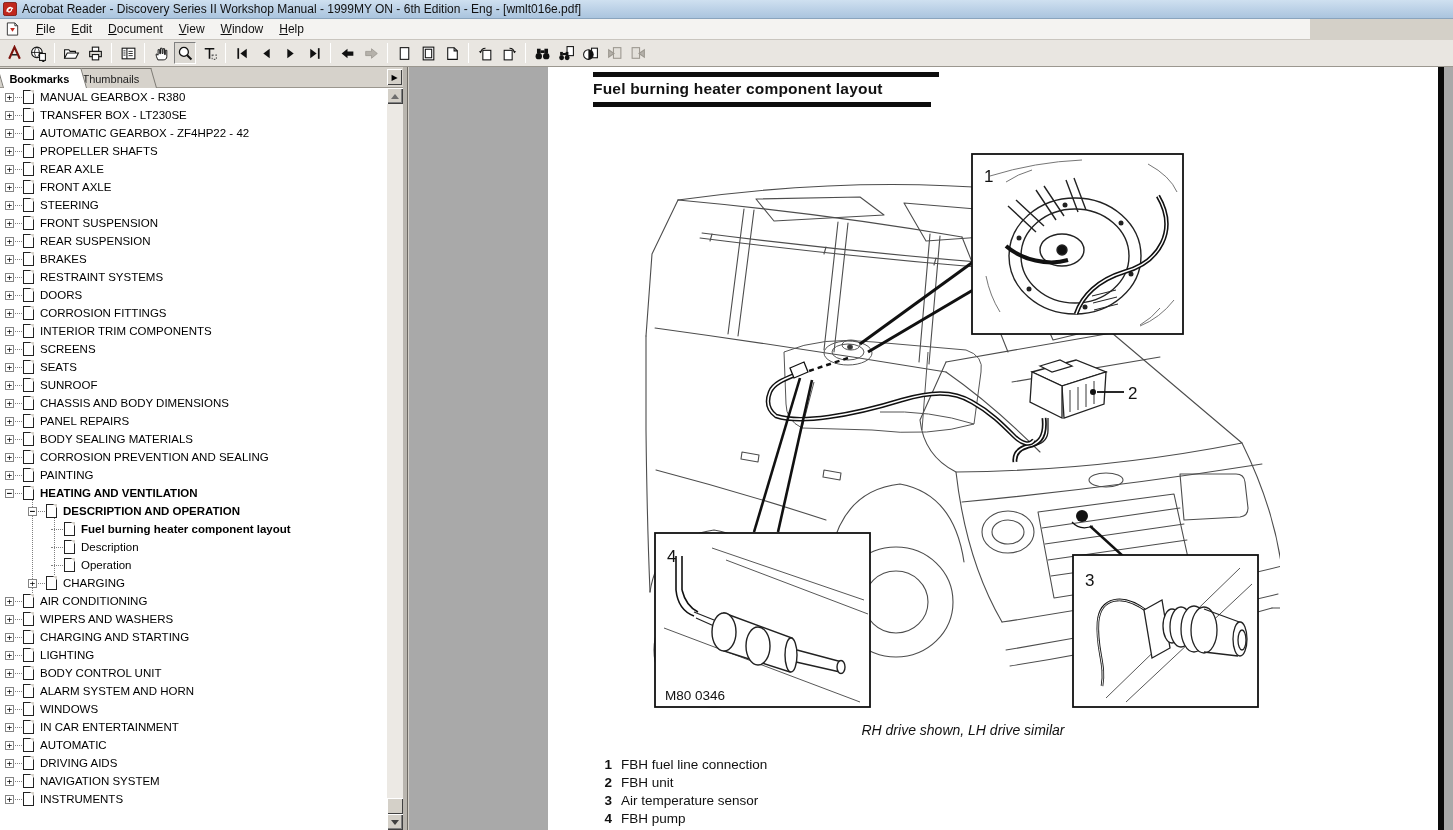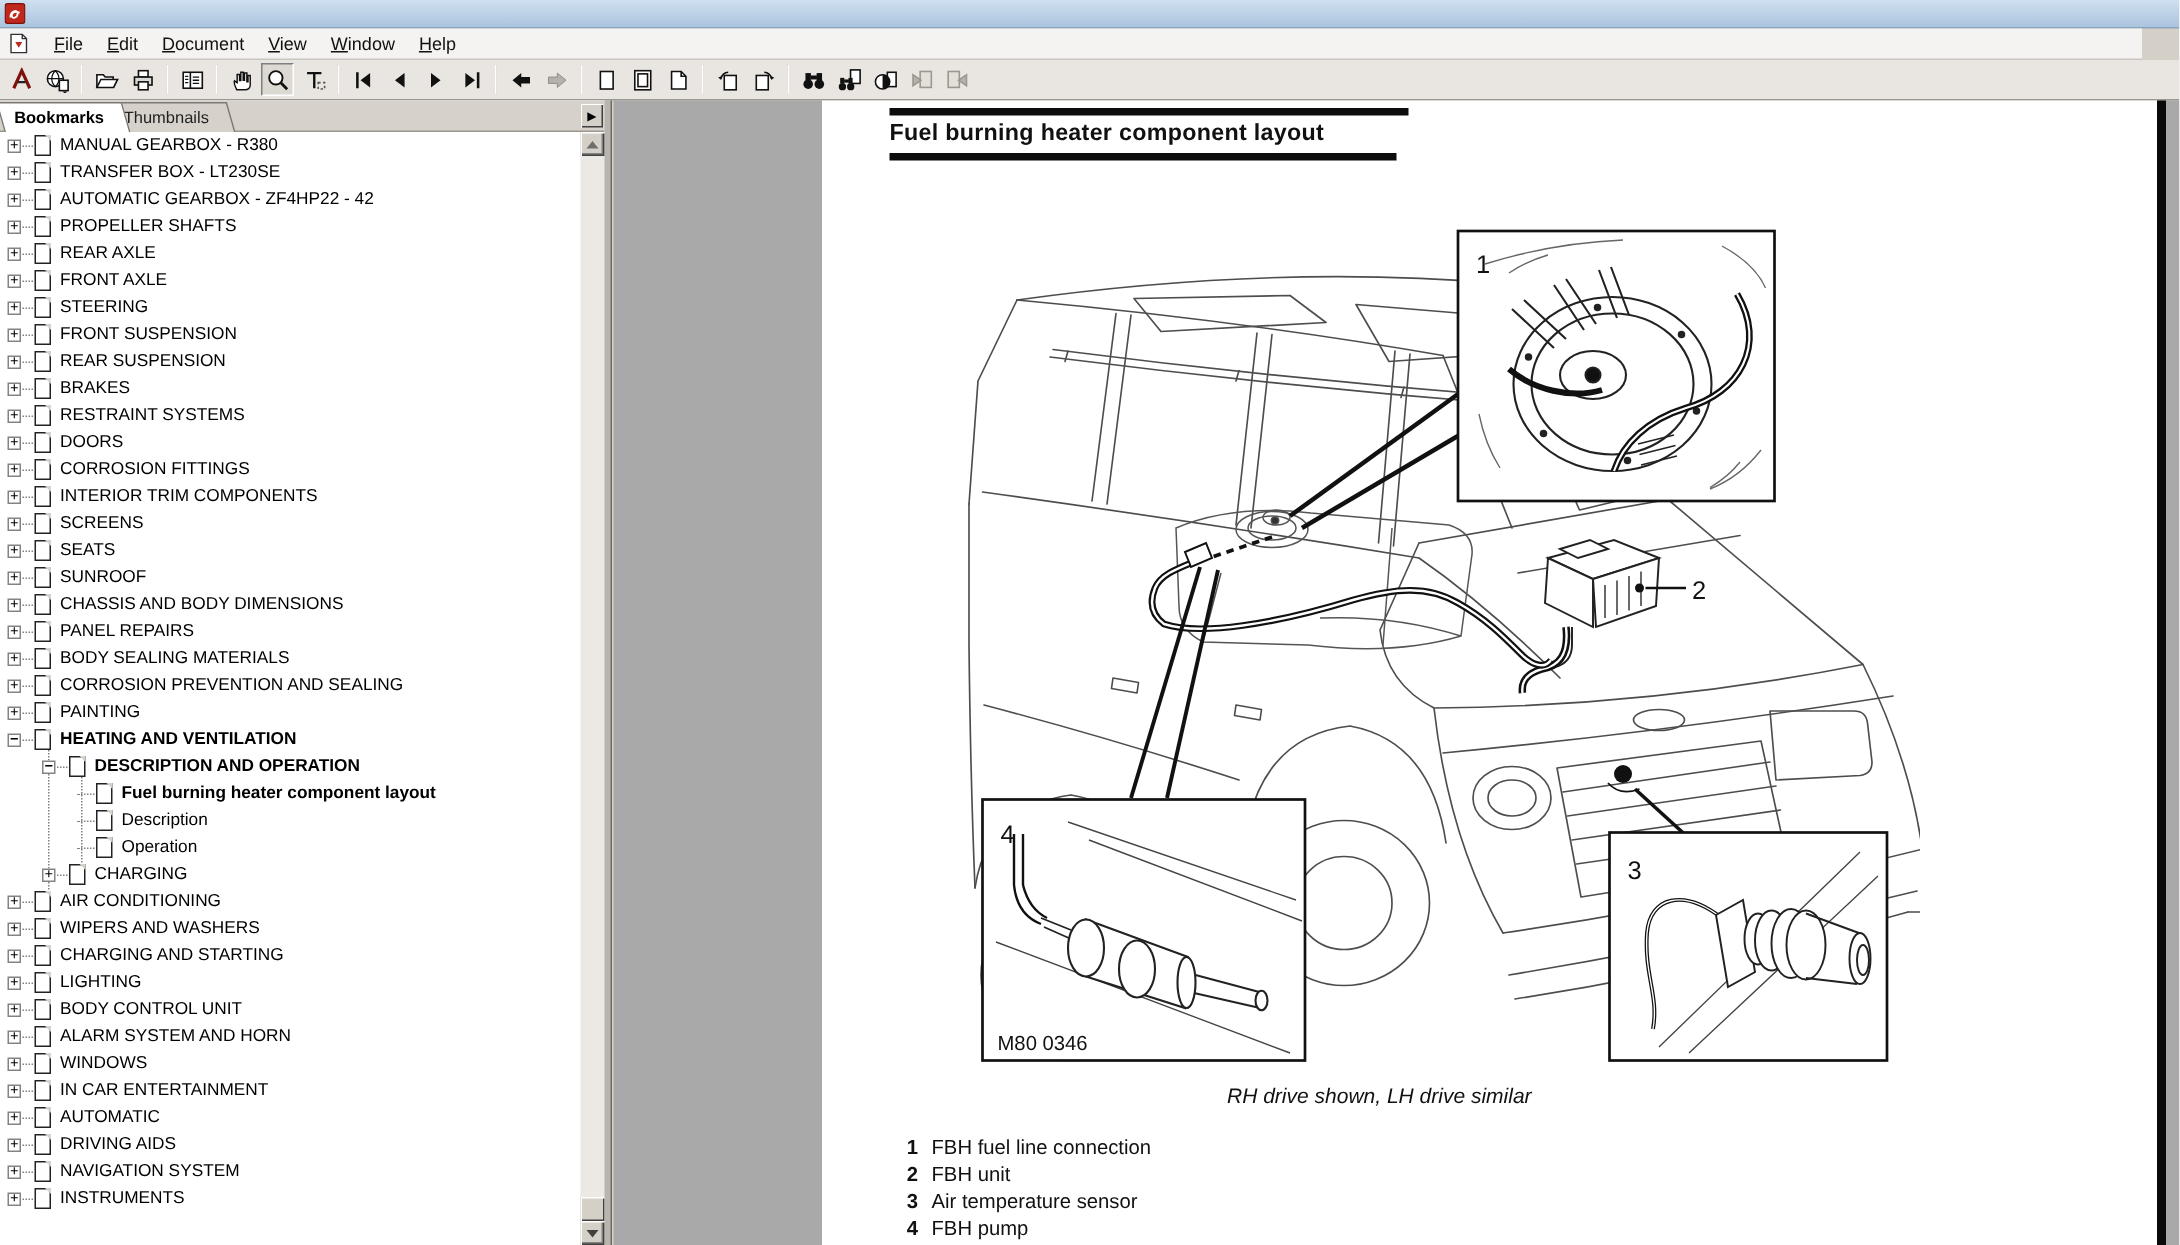--- a/index.html
+++ b/index.html
@@ -7,21 +7,21 @@
   #app { position:relative; width:1453px; height:830px; background:#d4d0c8; overflow:hidden; }
 
   
   #titlebar { position:absolute; left:0; top:0; width:1453px; height:19px;
     background:linear-gradient(#cfe0f0,#aac4de); display:flex; align-items:center; padding-left:3px;
     border-bottom:1px solid #8aa4bd; }
   #titlebar .ticon { width:14px; height:14px; margin-right:5px; }
   #titlebar .ttext { font-size:12px; color:#111; white-space:nowrap; }
 
   
-  #menubar { position:absolute; left:0; top:19px; width:1428px; height:21px; background:#f4f3f1;
+  #menubar { position:absolute; left:0; top:19px; width:1310px; height:21px; background:#f4f3f1;
     display:flex; align-items:center; border-bottom:1px solid #c9c5bf; }
   #menubar .micon { width:15px; height:16px; margin:0 8px 0 5px; }
   .menu-item { font-size:12px; color:#111; padding:2px 8px; cursor:default; }
   .menu-item::first-letter { text-decoration:underline; }
 
   
   #toolbar { position:absolute; left:0; top:40px; width:1453px; height:27px; background:#e9e6e1;
     border-bottom:1px solid #9b978f; display:flex; align-items:center; padding-left:2px; }
   .tbtn { width:22px; height:22px; display:flex; align-items:center; justify-content:center; margin:0 1px; }
   .tbtn.pressed { border:1px solid; border-color:#808080 #ffffff #ffffff #808080; background:#dcd9d3; }
@@ -71,35 +71,36 @@
   
   #docarea { position:absolute; left:409px; top:67px; width:1044px; height:763px; background:#a9a9a9; }
   #pdfpage { position:absolute; left:139px; top:0; width:890px; height:763px; background:#ffffff; overflow:hidden; }
   #page-edge { position:absolute; left:1029px; top:0; width:6px; height:763px; background:#0a0a0a; }
 
   #rule-top { position:absolute; left:45px; top:5px; width:346px; height:5px; background:#0d0d0d; }
   #doc-title { position:absolute; left:45px; top:13px; font-size:15.5px; font-weight:bold; color:#111; letter-spacing:0.2px; }
   #rule-bottom { position:absolute; left:45px; top:35px; width:338px; height:5px; background:#0d0d0d; }
 
   #diagram { position:absolute; left:12px; top:63px; width:720px; height:585px; }
-  #caption { position:absolute; left:270px; top:655px; width:290px; text-align:left; font-size:14px; font-style:italic; color:#111; }
+  #caption { position:absolute; left:270px; top:655px; width:290px; text-align:center; font-size:14px; font-style:italic; color:#111; }
   #legend { position:absolute; left:50px; top:688px; }
   .legend-row { display:flex; height:18px; align-items:center; font-size:13.5px; color:#111; }
   .legend-num { width:14px; text-align:right; font-weight:bold; margin-right:9px; }
 </style>
 </head>
 <body>
 
 <div id="app">
 
   <div id="titlebar">
     <svg class="ticon" viewBox="0 0 16 16">
       <rect x="0.5" y="0.5" width="15" height="15" rx="2" fill="#c0281e" stroke="#7c120c"></rect>
       <path d="M4.5 11 C4.5 6 10 4.5 10 8 C10 11.5 5.5 12.5 5.5 9.5 C5.5 7 9 6 11.5 7.5" stroke="#fff" stroke-width="1.4" fill="none"></path>
     </svg>
+    <span class="ttext">Acrobat Reader - Discovery Series II Workshop Manual - 1999MY ON - 6th Edition - Eng - [wmlt016e.pdf]</span>
   </div>
 
   <div id="menubar">
     <svg class="micon" viewBox="0 0 16 16">
       <path d="M2.5 1.5 h8 l3 3 v10 h-11 z" fill="#fff" stroke="#333"></path>
       <path d="M10.5 1.5 v3 h3" fill="none" stroke="#333"></path>
       <path d="M5.5 7 h5 l-2.5 4 z" fill="#c0281e"></path>
     </svg>
     <span class="menu-item">File</span>
     <span class="menu-item">Edit</span>

